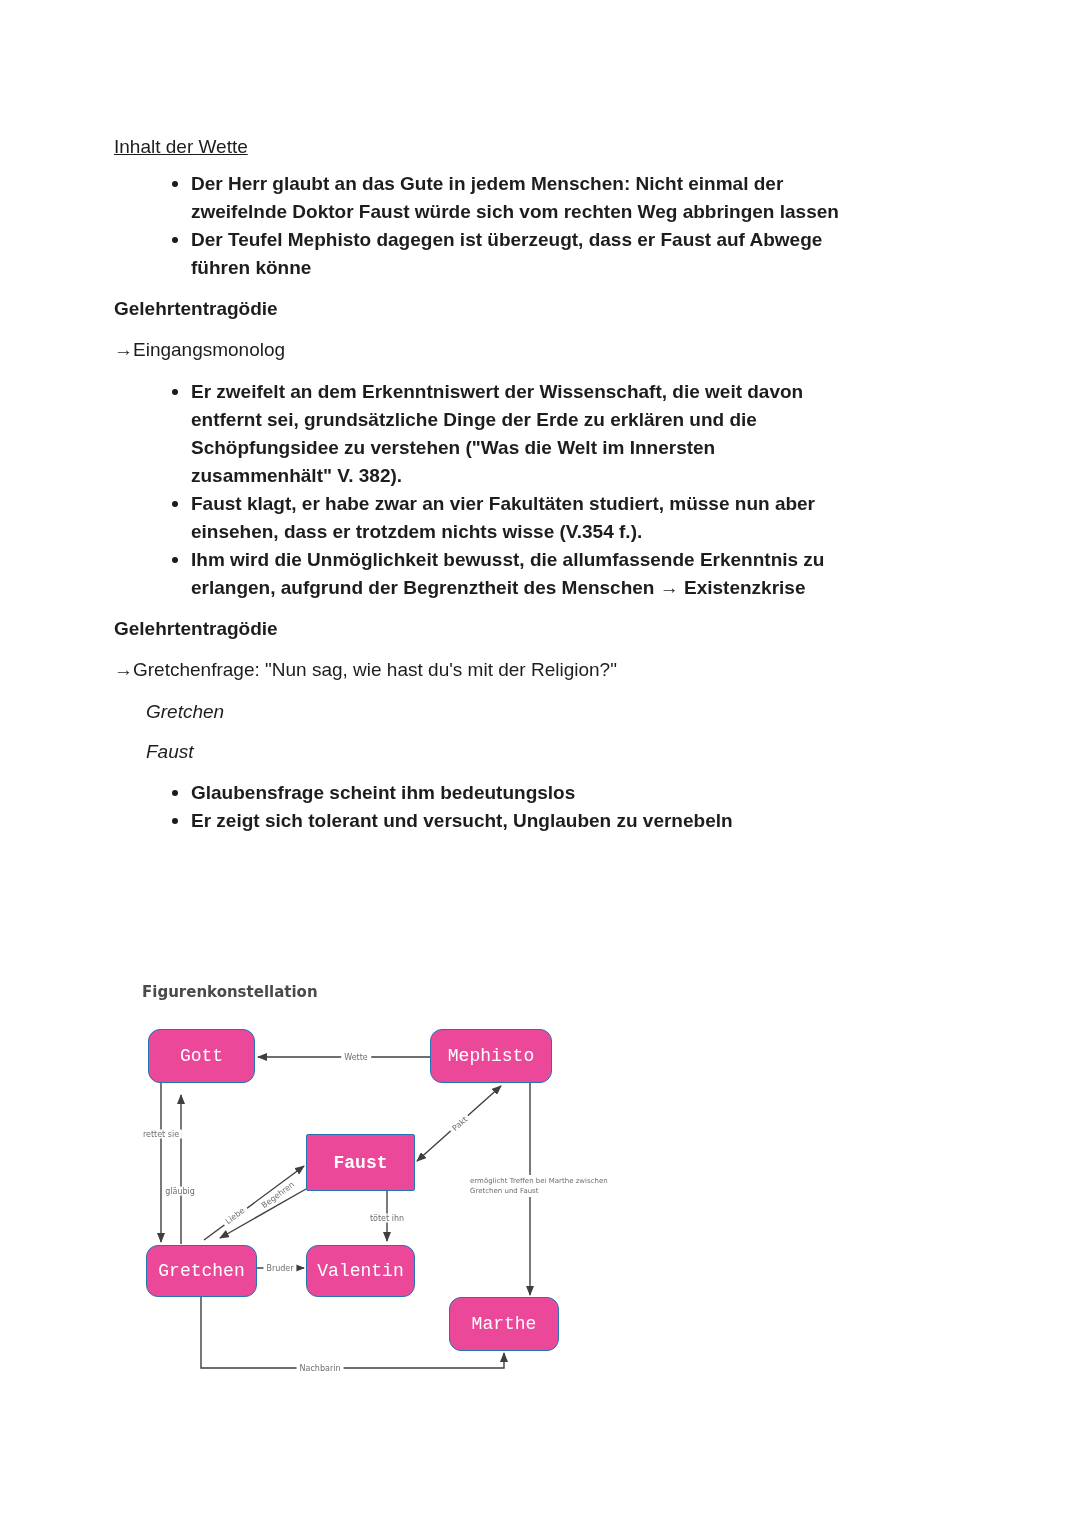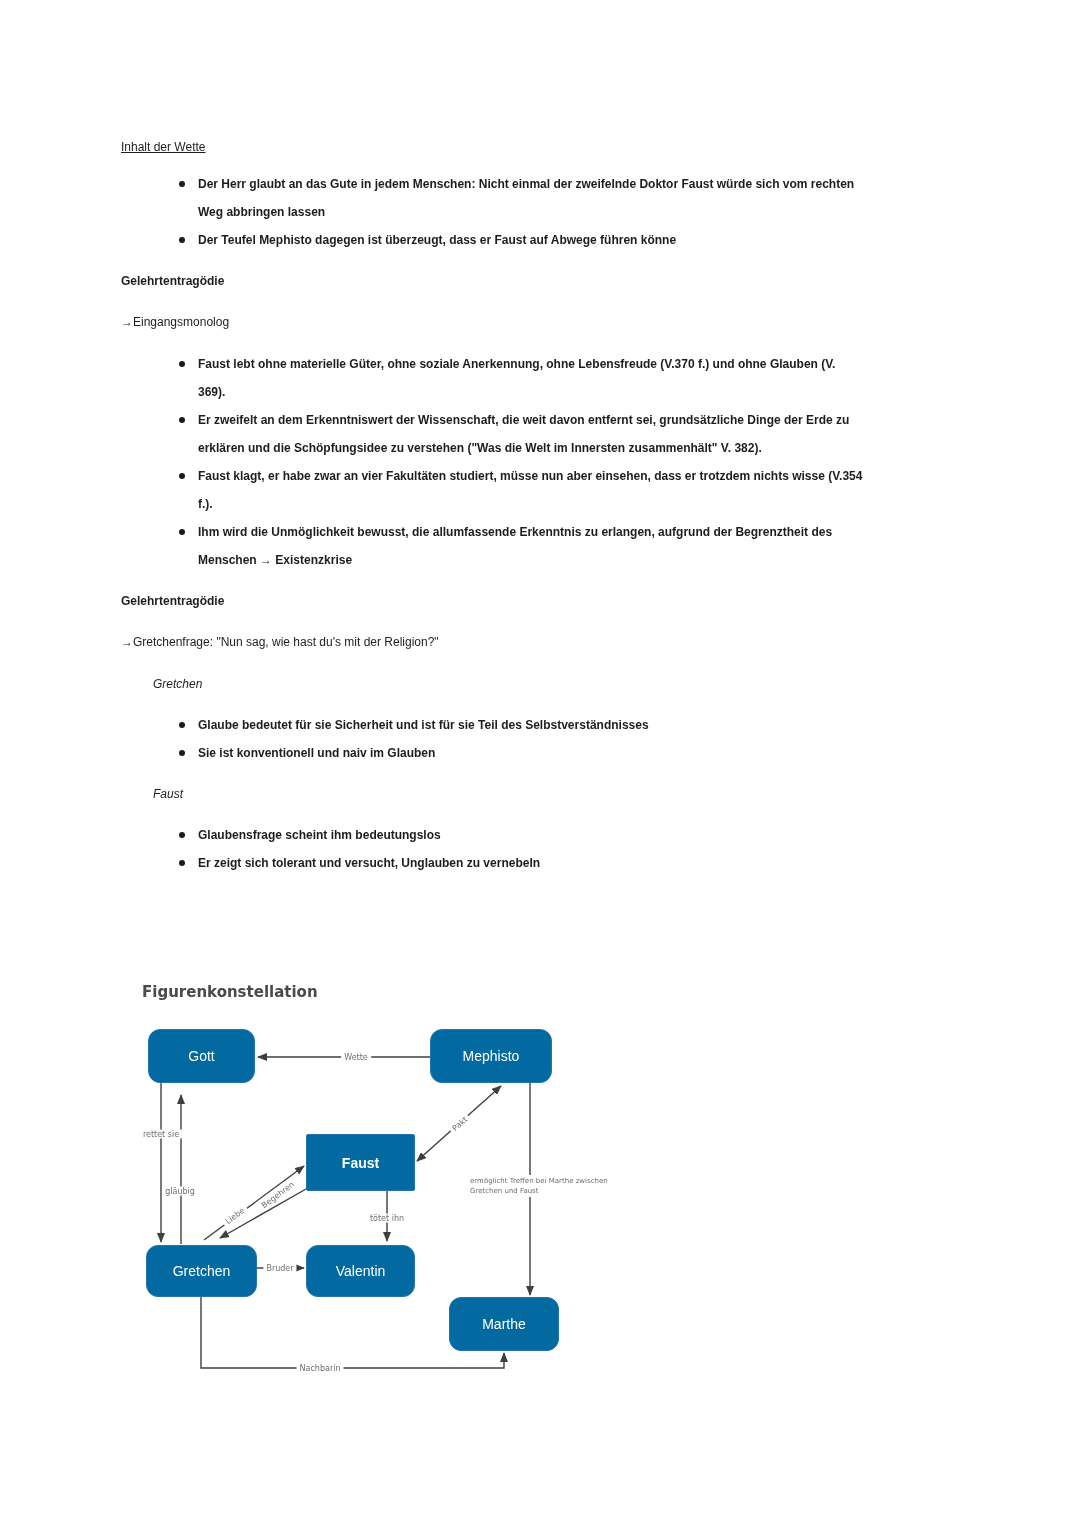--- a/index.html
+++ b/index.html
@@ -1,35 +1,35 @@
 <!DOCTYPE html>
 <html><head>
 <meta charset="utf-8">
 <style>
   html,body{margin:0;padding:0;background:#ffffff;}
   .page{position:relative;width:1080px;height:1527px;background:#ffffff;overflow:hidden;
         font-family:"Liberation Sans",sans-serif;color:#1d1d1d;}
   
-  .doc{position:absolute;left:121px;top:133px;width:756px;font-size:12px;line-height:28px;}
+  .doc{position:absolute;left:114px;top:133px;width:756px;font-size:19px;line-height:28px;}
   .h-underline{margin:0;text-decoration:underline;font-weight:400;}
   .h-bold{font-weight:700;}
   .h-italic{font-style:italic;margin-left:32px;}
   ul.bullets{margin:13px;padding:0;list-style:none;font-weight:bold;}
   ul.bullets li{position:relative;padding-left:64px;}
   ul.bullets li::before{content:"";position:absolute;left:45px;top:11px;width:6px;height:6px;
         border-radius:50%;background:#1b1b1b;}
   
   .diagram{position:absolute;left:130px;top:983px;width:480px;height:420px;}
   .diagram-title{margin-left:12px;font-size:15px;font-weight:700;color:#4a4a4a;
         font-family:"DejaVu Sans",sans-serif;}
   .canvas{position:absolute;left:0;top:46px;width:480px;height:352px;}
   .canvas svg{position:absolute;left:0;top:0;}
-  .node{position:absolute;background:#0369a1;border:1px solid #2474b4;color:#ffffff;
-        display:flex;align-items:center;justify-content:center;font-size:14px;
-        border-radius:12px;box-sizing:border-box;font-family:Liberation Sans, sans-serif;}
+  .node{position:absolute;background:#ec4899;border:1px solid #2474b4;color:#ffffff;
+        display:flex;align-items:center;justify-content:center;font-size:18px;
+        border-radius:12px;box-sizing:border-box;font-family:Liberation Mono, monospace;}
   .node.square{border-radius:2px;font-weight:700;}
   .elabel{position:absolute;font-size:8px;color:#6e6e6e;background:#ffffff;padding:0 3px;
         white-space:nowrap;transform:translate(-50%,-50%);
         font-family:"DejaVu Sans",sans-serif;}
   .elabel.rot37{transform:translate(-50%,-50%) rotate(-37deg);}
   .elabel.rot42{transform:translate(-50%,-50%) rotate(-42deg);}
   .elabel-block{position:absolute;font-size:7px;line-height:10px;color:#6e6e6e;
         background:#ffffff;padding:1px 2px;transform:translateY(-50%);
         font-family:"DejaVu Sans",sans-serif;}
 </style>
@@ -43,34 +43,29 @@
 
     <ul class="bullets" style="margin-top:9px">
       <li>Der Herr glaubt an das Gute in jedem Menschen: Nicht einmal der zweifelnde Doktor Faust würde sich vom rechten Weg abbringen lassen</li>
       <li>Der Teufel Mephisto dagegen ist überzeugt, dass er Faust auf Abwege führen könne</li>
     </ul>
 
     <div class="h-bold" style="margin-top:11px">Gelehrtentragödie</div>
     <div style="margin-top:13px">→Eingangsmonolog</div>
 
     <ul class="bullets" style="margin-top:14px">
-      <li>Faust lebt ohne materielle Güter, ohne soziale Anerkennung, ohne Lebensfreude (V.370 f.) und ohne Glauben (V. 369).</li>
       <li>Er zweifelt an dem Erkenntniswert der Wissenschaft, die weit davon entfernt sei, grundsätzliche Dinge der Erde zu erklären und die Schöpfungsidee zu verstehen ("Was die Welt im Innersten zusammenhält" V. 382).</li>
       <li>Faust klagt, er habe zwar an vier Fakultäten studiert, müsse nun aber einsehen, dass er trotzdem nichts wisse (V.354 f.).</li>
       <li>Ihm wird die Unmöglichkeit bewusst, die allumfassende Erkenntnis zu erlangen, aufgrund der Begrenztheit des Menschen → Existenzkrise</li>
     </ul>
 
     <div class="h-bold" style="margin-top:8px">Gelehrtentragödie</div>
     <div style="margin-top:13px">→Gretchenfrage: "Nun sag, wie hast du's mit der Religion?"</div>
 
     <div class="h-italic" style="margin-top:14px">Gretchen</div>
-    <ul class="bullets" style="margin-top:13px">
-      <li>Glaube bedeutet für sie Sicherheit und ist für sie Teil des Selbstverständnisses</li>
-      <li>Sie ist konventionell und naiv im Glauben</li>
-    </ul>
 
     <div class="h-italic" style="margin-top:12px">Faust</div>
     <ul class="bullets" style="margin-top:13px">
       <li>Glaubensfrage scheint ihm bedeutungslos</li>
       <li>Er zeigt sich tolerant und versucht, Unglauben zu vernebeln</li>
     </ul>
   </div>
 
   <div class="diagram">
     <div class="diagram-title">Figurenkonstellation</div>

